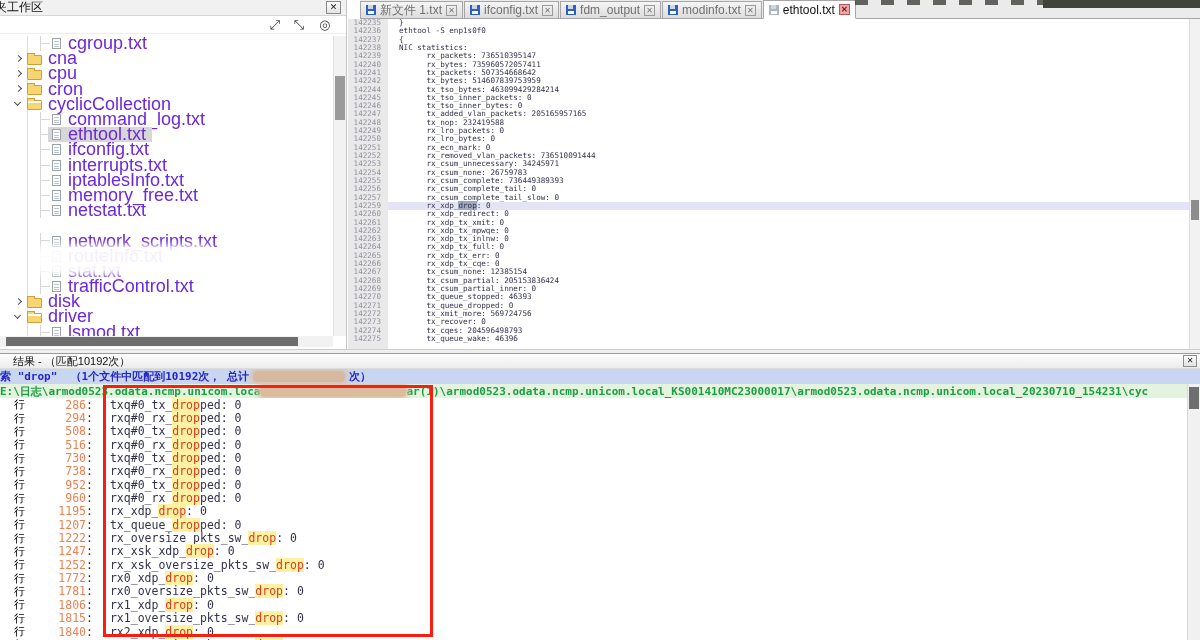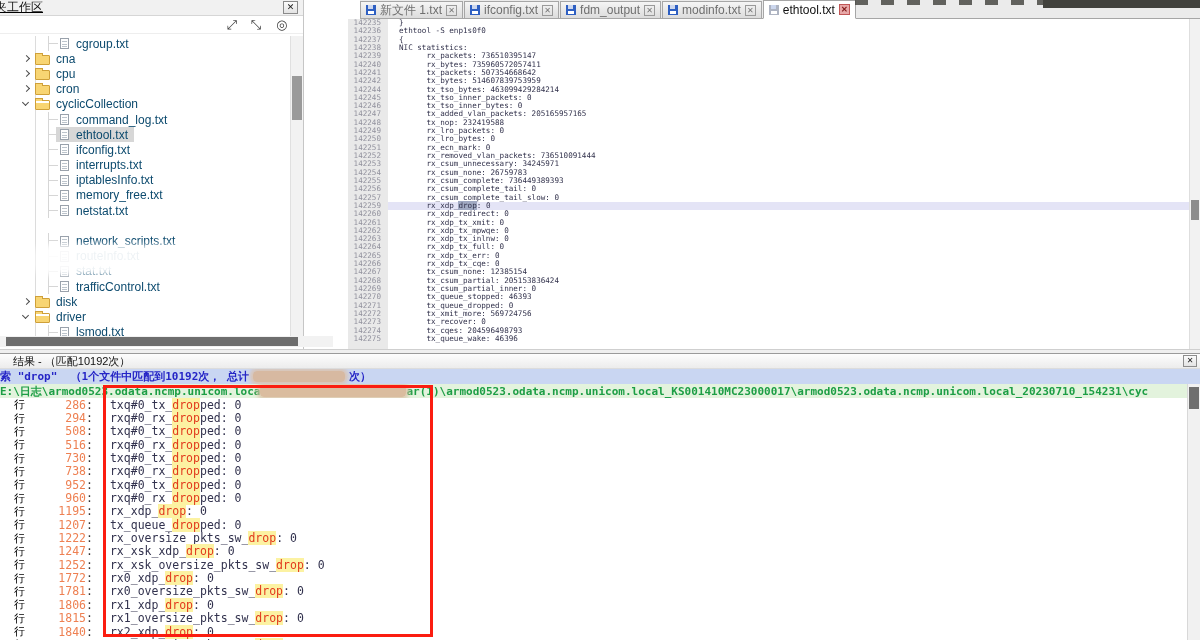--- a/index.html
+++ b/index.html
@@ -8,31 +8,31 @@
     position:relative; width:1200px; height:640px; background:#fff;
     overflow:hidden; font-family:"Liberation Sans",sans-serif; cursor:default;
   }
 
   
   .top-dashes { position:absolute; left:855px; top:0; width:190px; height:5px;
     background:repeating-linear-gradient(90deg,#3f3f3a 0 13px, transparent 13px 26px); opacity:.8; z-index:9; }
   .top-band { position:absolute; left:1043px; top:0; width:157px; height:8px; background:#42423d; z-index:9; }
 
   
-  .left-panel { position:absolute; left:0; top:0; width:304px; height:353px; background:#fff; border-right:1px solid #c6c6c6;text-decoration:underline; }
+  .left-panel { position:absolute; left:0; top:0; width:347px; height:353px; background:#fff; border-right:1px solid #c6c6c6; }
   .lp-header { height:16px; background:#f1f1f1; border-bottom:1px solid #d6d6d6; font-size:12px; color:#111;
     display:flex; align-items:center; position:relative; }
   .lp-title { margin-left:-5px; white-space:nowrap; }
   .lp-close { position:absolute; right:5px; top:1px; width:15px; height:13px; border:1px solid #8a8a8a;
     background:linear-gradient(#fbfbfb,#e3e3e3); font-size:9px; line-height:11px; text-align:center; color:#222; }
   .lp-toolbar { height:18px; position:relative; background:#fff; border-bottom:1px solid #eee; }
   .tbicon { position:absolute; top:1px; width:18px; height:16px; font-size:13px; line-height:16px; text-align:center; color:#3a3a3a; }
   .tbicon.i1 { right:62px; } .tbicon.i2 { right:38px; } .tbicon.i3 { right:12px; }
 
-  .tree { position:absolute; top:36px; left:8px; width:333px; height:300px; overflow:hidden; font-size:12px; color:#0c4a6e; }
+  .tree { position:absolute; top:36px; left:0; width:333px; height:300px; overflow:hidden; font-size:18px; color:#6d28d9; }
   .tree-guide { position:absolute; left:27px; top:0; bottom:0; width:1px; background:#dcdcdc; }
   .titem { height:15.2px; display:flex; align-items:center; position:relative; white-space:nowrap; }
   .titem.i1 { padding-left:12px; }
   .titem.i2 { padding-left:48px; }
   .titem.i2::before { content:""; position:absolute; left:40px; top:7px; width:10px; height:1px; background:#d6d6d6; }
   .titem.i2::after  { content:""; position:absolute; left:40px; top:0; bottom:0; width:1px; background:#d6d6d6; }
   .rowc { display:flex; align-items:center; padding:0 4px 0 1px; height:15px; }
   .titem.sel .rowc { background:#d7d7d7; }
   .chev { width:12px; height:12px; position:relative; flex:none; }
   .chev.collapsed::before { content:""; position:absolute; left:4px; top:3px; width:4px; height:4px;

